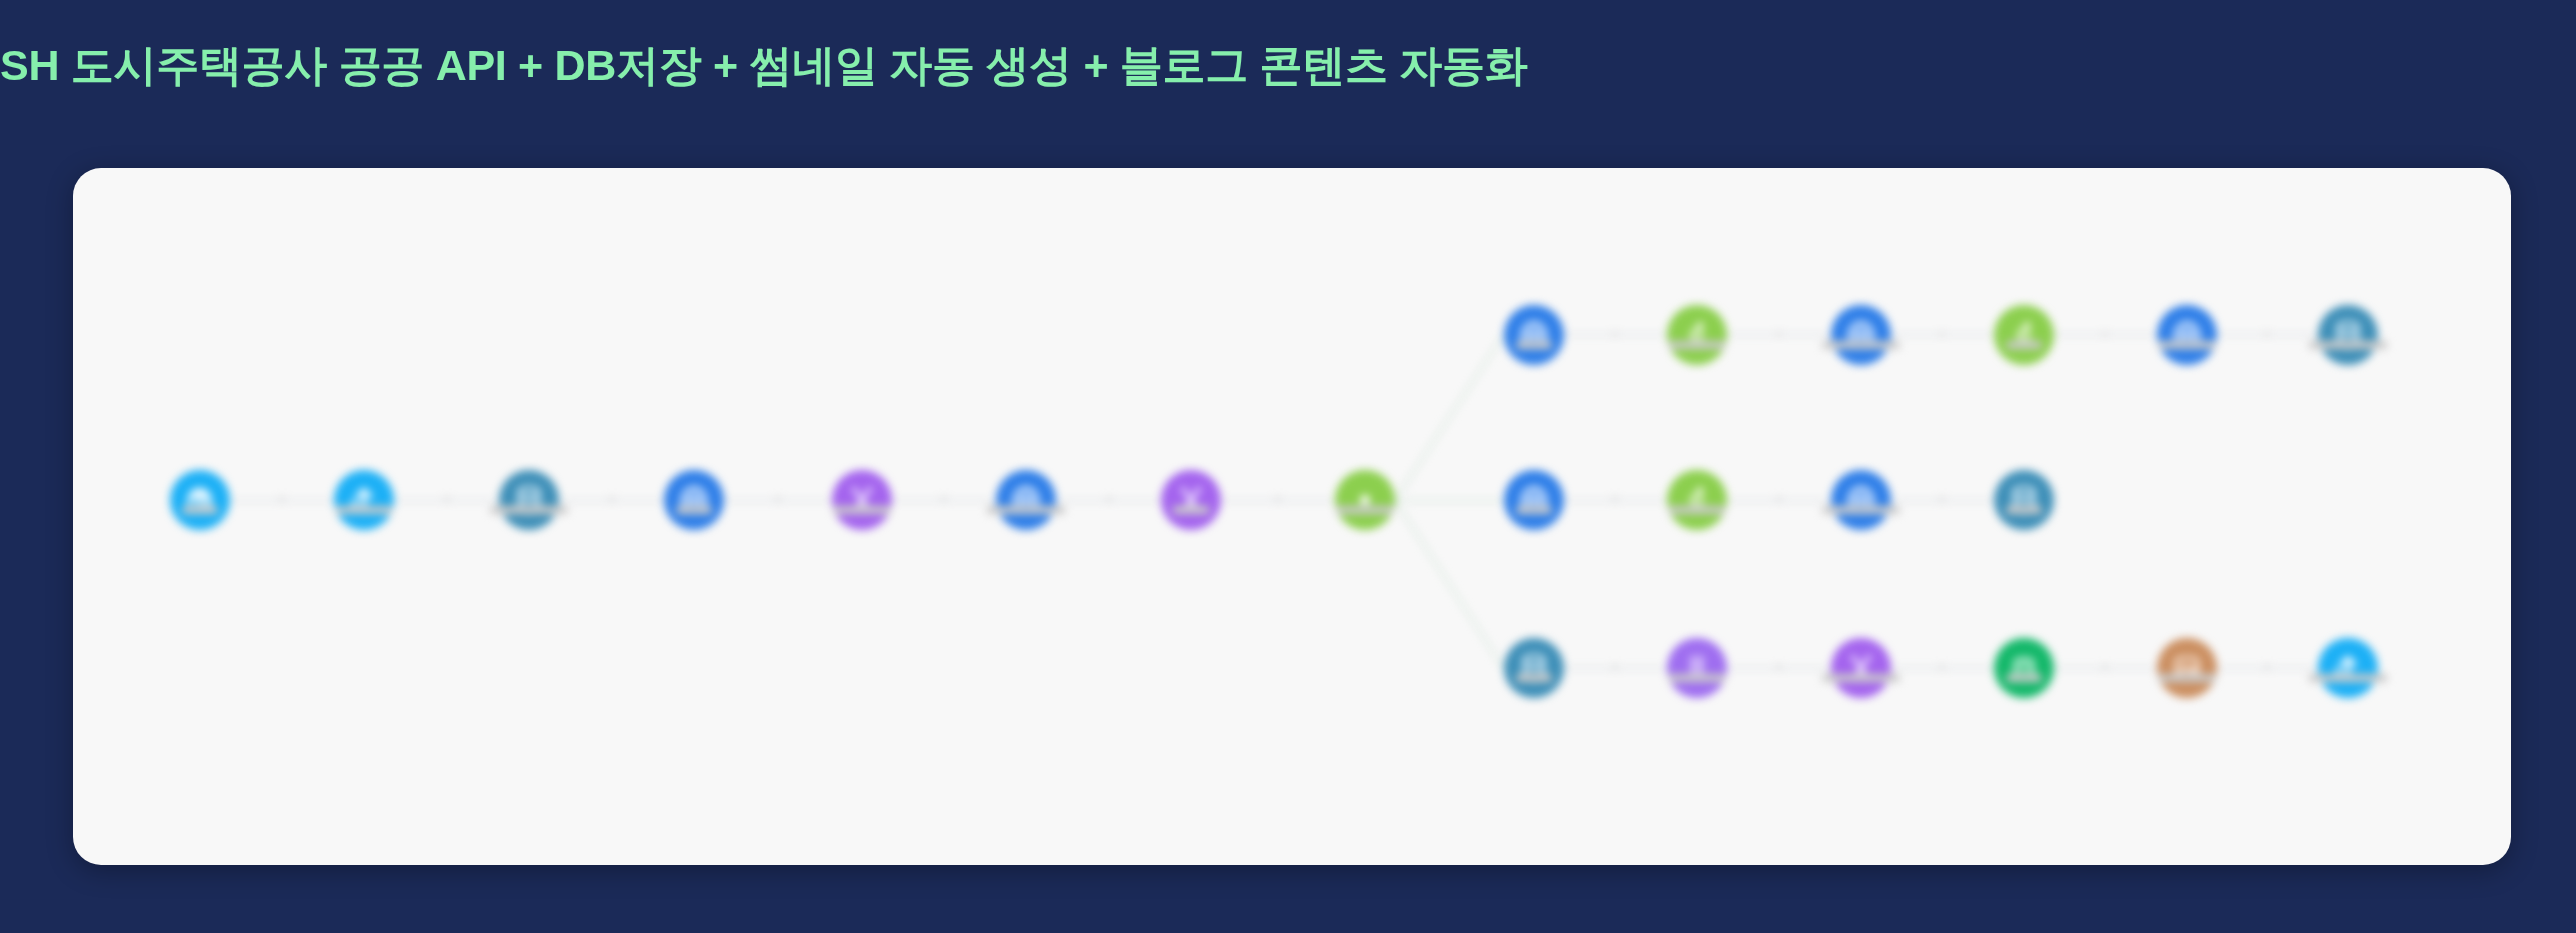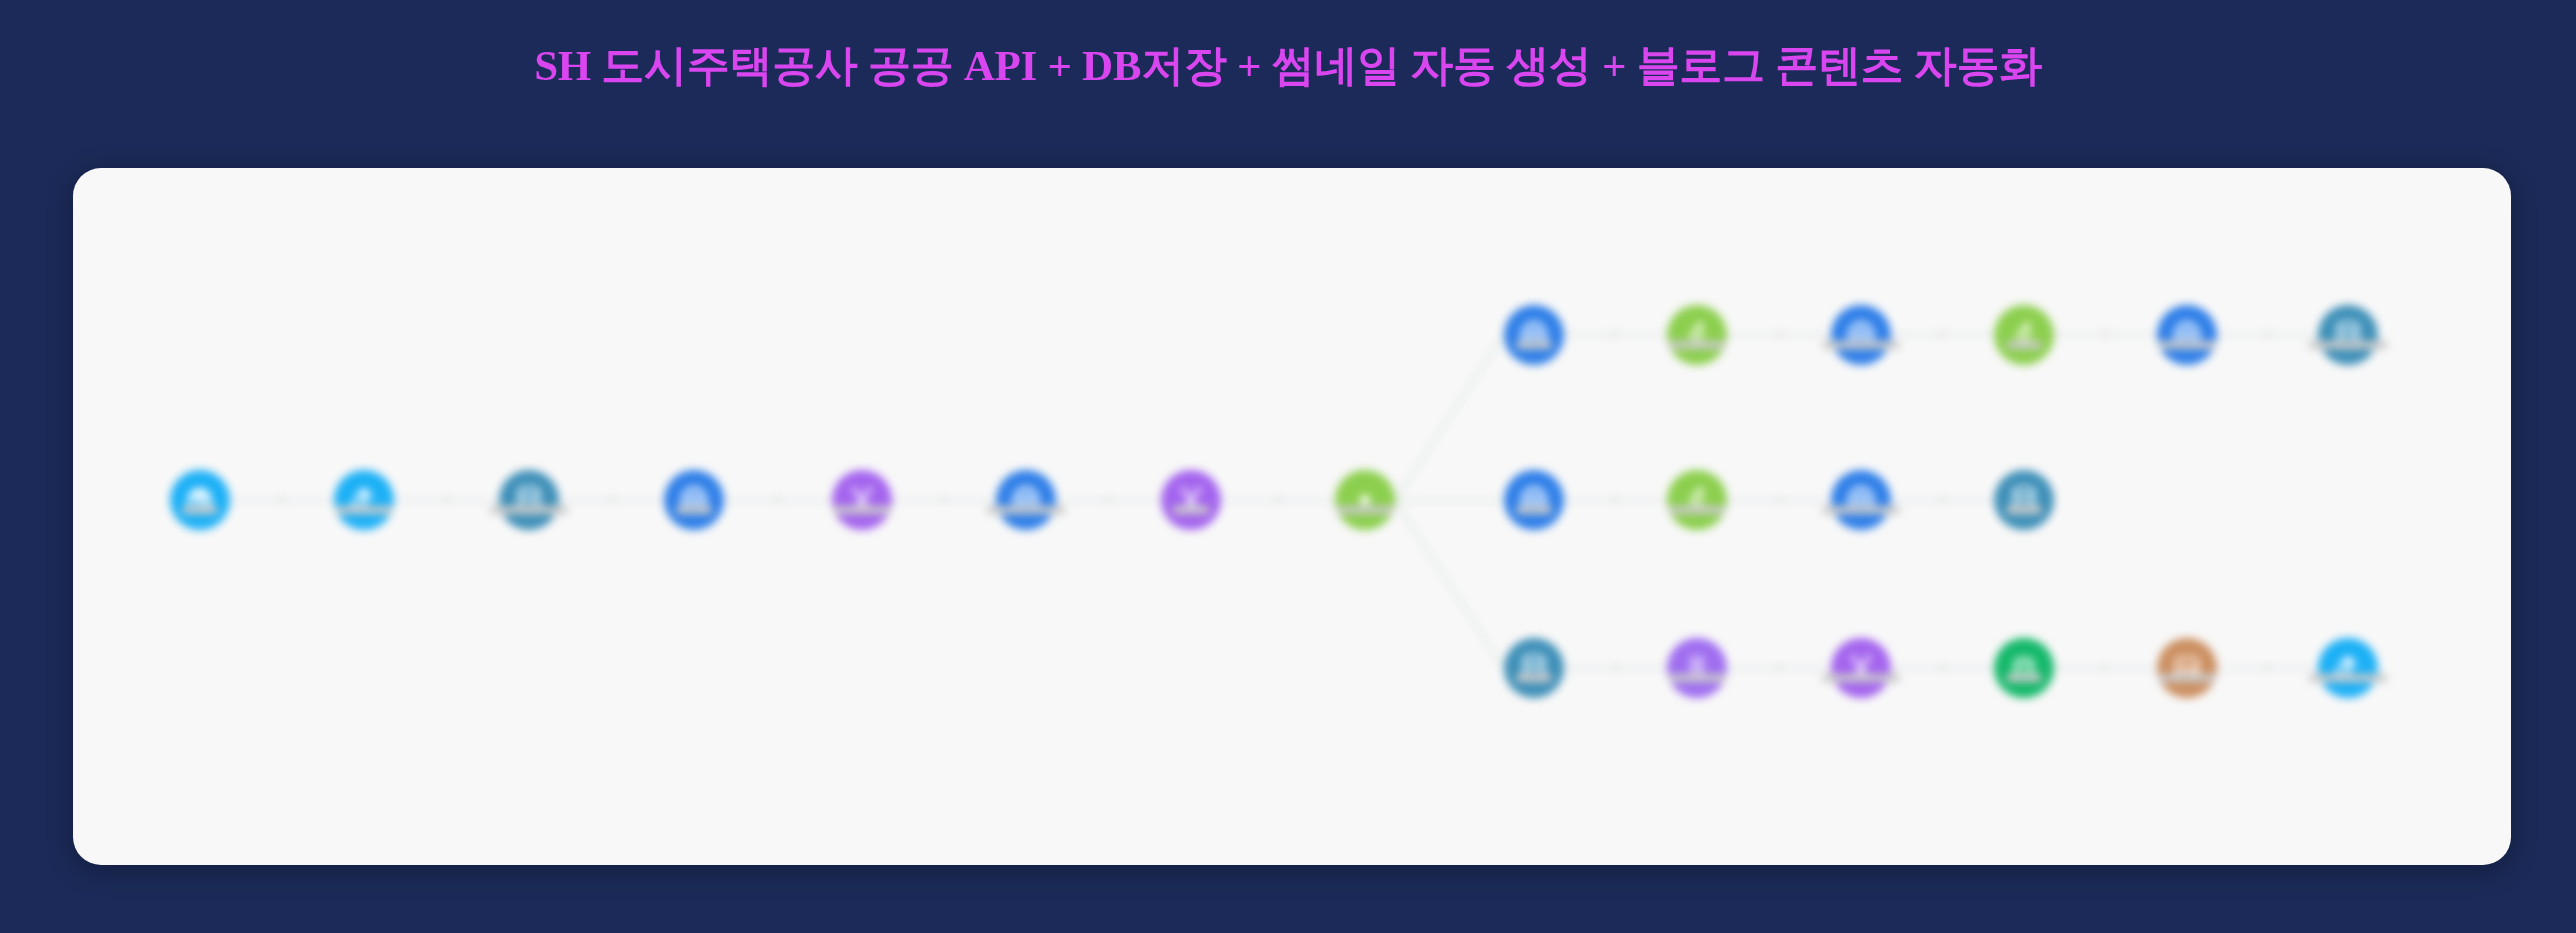--- a/index.html
+++ b/index.html
@@ -15,23 +15,23 @@
     font-family: "Liberation Sans", sans-serif;
     position: relative;
   }
 
   
   #page-title {
     position: absolute;
     top: 42px;
     left: 0;
     width: 100%;
-    text-align: center;
-    color: #d946ef;
-    font-family: Liberation Serif, serif;
+    text-align: left;
+    color: #86efac;
+    font-family: Liberation Sans, sans-serif;
     font-size: 43px;
     font-weight: bold;
     letter-spacing: -0.3px;
     white-space: nowrap;
     line-height: 1.1;
   }
 
   
   #workflow-card {
     position: absolute;

